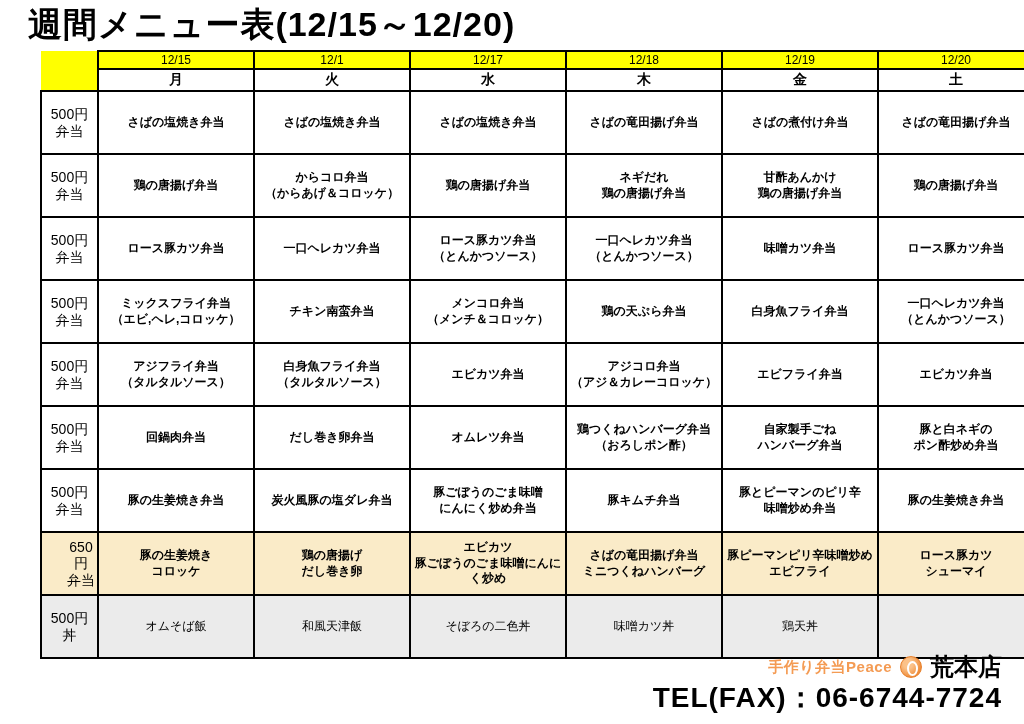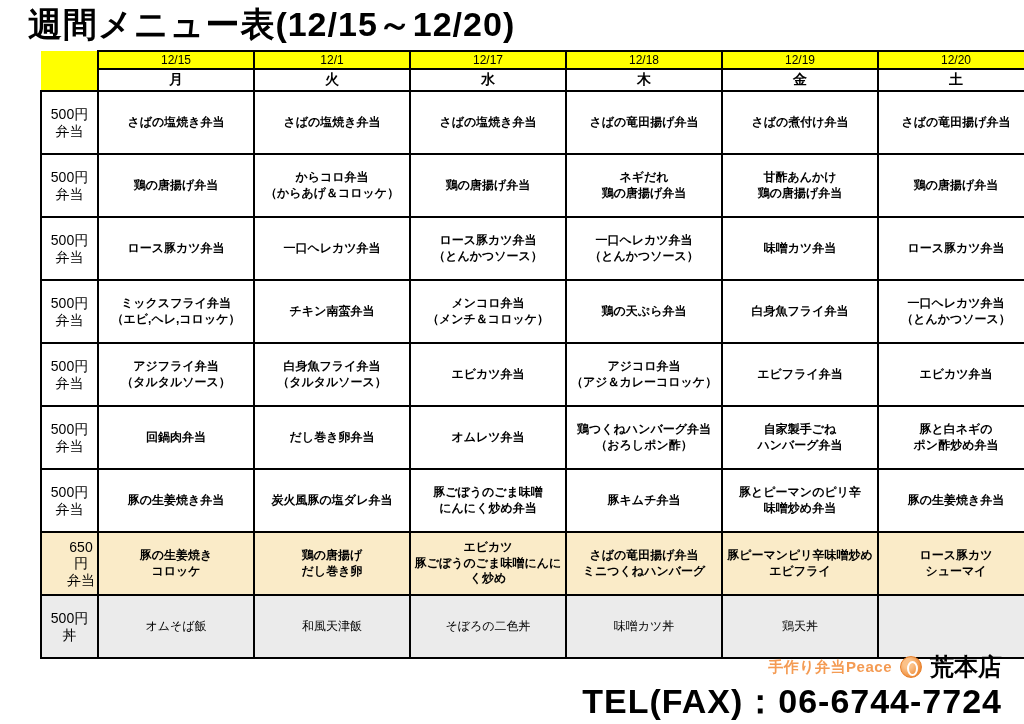--- a/index.html
+++ b/index.html
@@ -47,21 +47,21 @@
   .logo-icon{
     display:inline-block;width:20px;height:20px;border-radius:50%;
     background:radial-gradient(circle at 35% 35%, #fbc289 25%, #ef8f3e 70%);
     border:1px solid #e8812c;position:relative;
   }
   .logo-icon::after{
     content:"";position:absolute;left:6px;top:4px;width:7px;height:11px;
     border:2px solid #fff;border-radius:50%;
   }
   .store-name{font-size:24px;font-weight:bold;color:#000;}
-  .tel-line{font-size:34px;font-weight:bold;letter-spacing:1px;margin-top:1px;}
+  .tel-line{font-size:28px;font-weight:bold;letter-spacing:1px;margin-top:1px;}
 </style>
 </head>
 <body>
 
 <div class="page-title">週間メニュー表(12/15～12/20)</div>
 
 <table class="menu-table">
   <colgroup>
     <col class="c-label">
       <col class="c-day">

